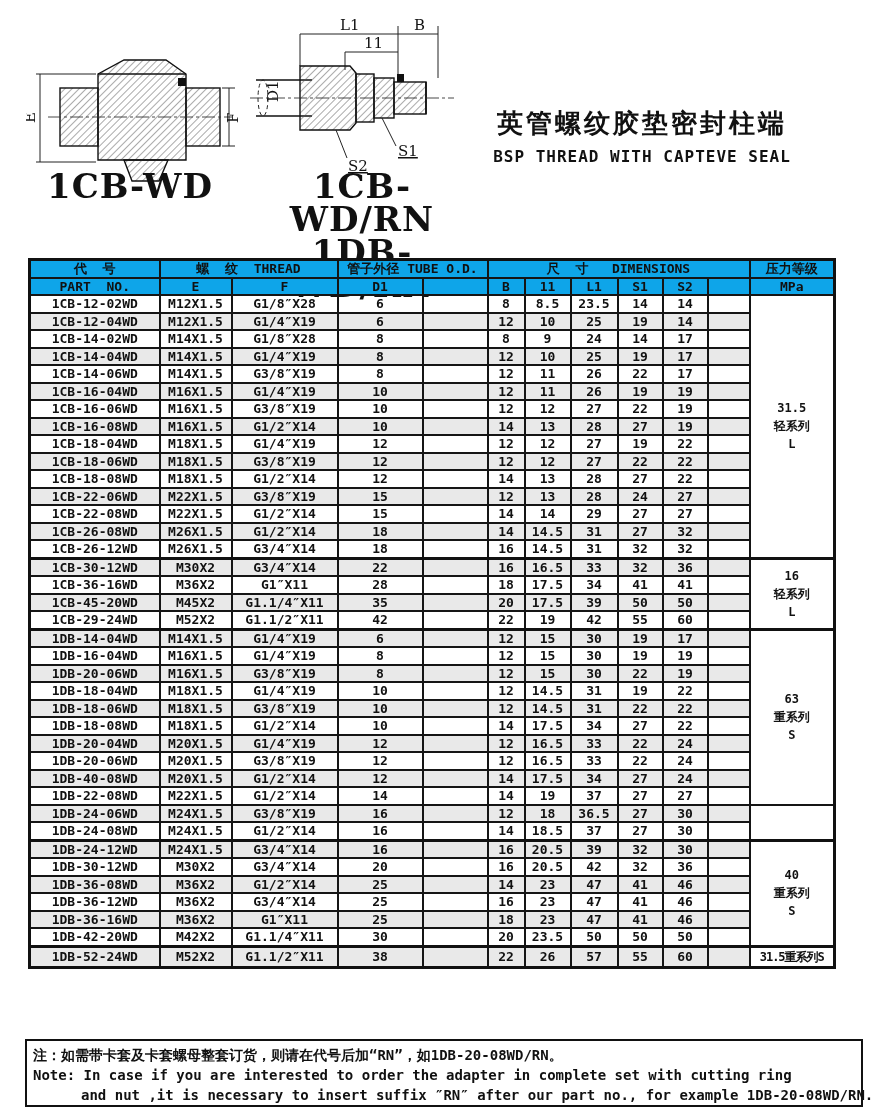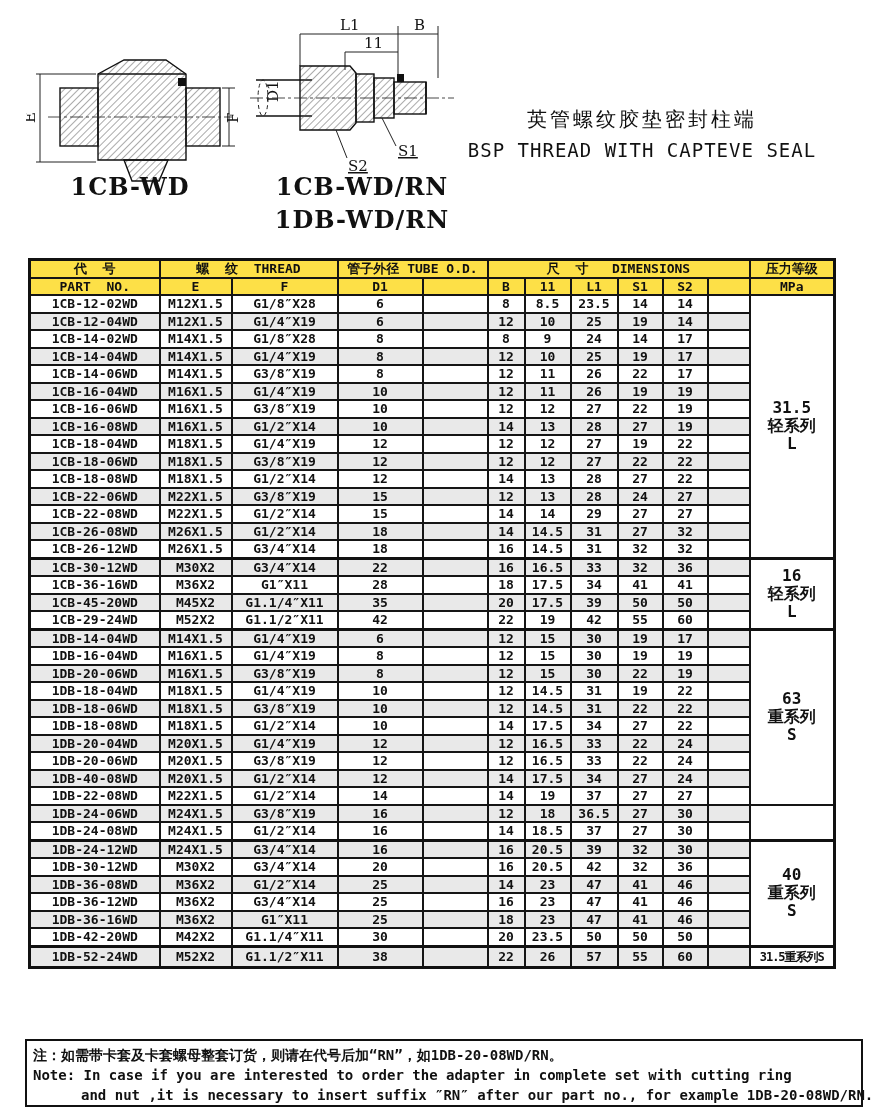--- a/index.html
+++ b/index.html
@@ -12,44 +12,44 @@
   .diagram-left  { position:absolute; left:26px;  top:28px;  width:218px; height:165px; }
   .diagram-right { position:absolute; left:248px; top:16px;  width:212px; height:188px; }
   .dln   { stroke:#222; stroke-width:1; fill:none; }
   .thick { stroke:#111; stroke-width:1.6; fill:none; }
   .hshape{ stroke:#111; stroke-width:1.4; }
   .cline { stroke:#333; stroke-width:0.9; fill:none; stroke-dasharray:13 3 3 3; }
   .dlbl  { font-family:"DejaVu Serif","Liberation Serif",serif; font-size:15px; fill:#111; }
   .dlbl-u{ text-decoration:underline; }
   
   .title-block { position:absolute; left:452px; top:106px; width:380px; text-align:center; }
-  .title-cn { font-family:"DejaVu Serif","Liberation Serif",serif; font-size:20px; letter-spacing:3px; }
-  .title-en { margin-top:6px; font-size:19px; font-weight:normal; letter-spacing:1px; }
+  .title-cn { font-family:"DejaVu Serif","Liberation Serif",serif; font-size:26px; letter-spacing:3px;font-weight:bold; }
+  .title-en { margin-top:6px; font-size:16px; font-weight:bold; letter-spacing:1px; }
   .models-left  { position:absolute; left:40px;  top:170px; width:180px; text-align:center; }
   .models-right { position:absolute; left:272px; top:170px; width:180px; text-align:center; }
   .model-line { font-family:"DejaVu Serif","Liberation Serif",serif; font-weight:bold;
-                font-size:24px; line-height:33px; letter-spacing:1px; }
+                font-size:34px; line-height:33px; letter-spacing:1px; }
   
   .spec-table {
     position:absolute; left:28px; top:258px;
     border-collapse:collapse; table-layout:fixed;
     font-family:"DejaVu Sans Mono","Liberation Mono",monospace;
   }
   .spec-table td {
     border:2px solid #151515; padding:0; text-align:center;
     height:15.5px; line-height:15.5px; font-size:13px; font-weight:bold;
     overflow:hidden; white-space:nowrap;
   }
-  .spec-table thead td { background:#fde047; white-space:pre; }
+  .spec-table thead td { background:#0ea5e9; white-space:pre; }
   .spec-table { border:3px solid #111; }
   .spec-table tr.alt td { background:#e9e9e9; }
   .spec-table tr.group-break td { border-top:3px solid #111; }
   .spec-table td.pressure-cell {
     background:#fff !important; vertical-align:middle;
-    font-size:16px; line-height:18px; white-space:normal;
+    font-size:12px; line-height:18px; white-space:normal;
   }
   .spec-table td.pressure-cell.small { font-size:12px; letter-spacing:-1px; }
   
   .notes {
     position:absolute; left:25px; top:1039px; width:822px; height:55px;
     border:2px solid #111; padding:5px 6px 4px 6px;
     font-size:14px; font-weight:bold; line-height:1.42; white-space:nowrap;
   }
   .notes .indent { padding-left:48px;text-align:right; }
 </style>

